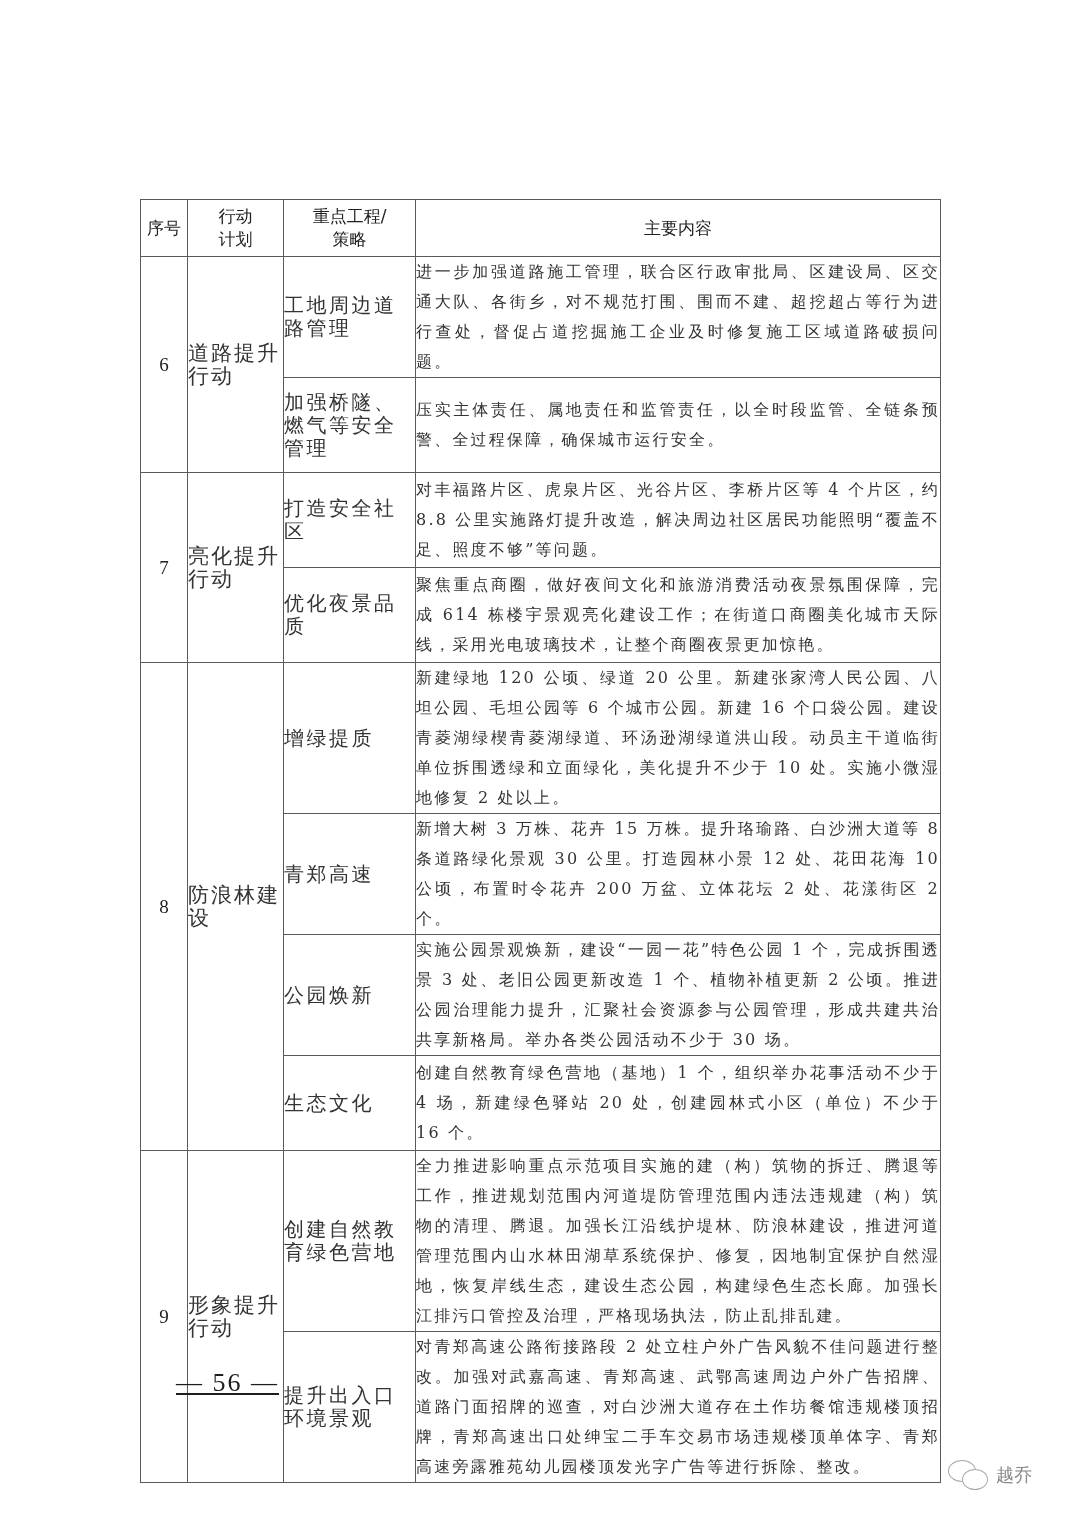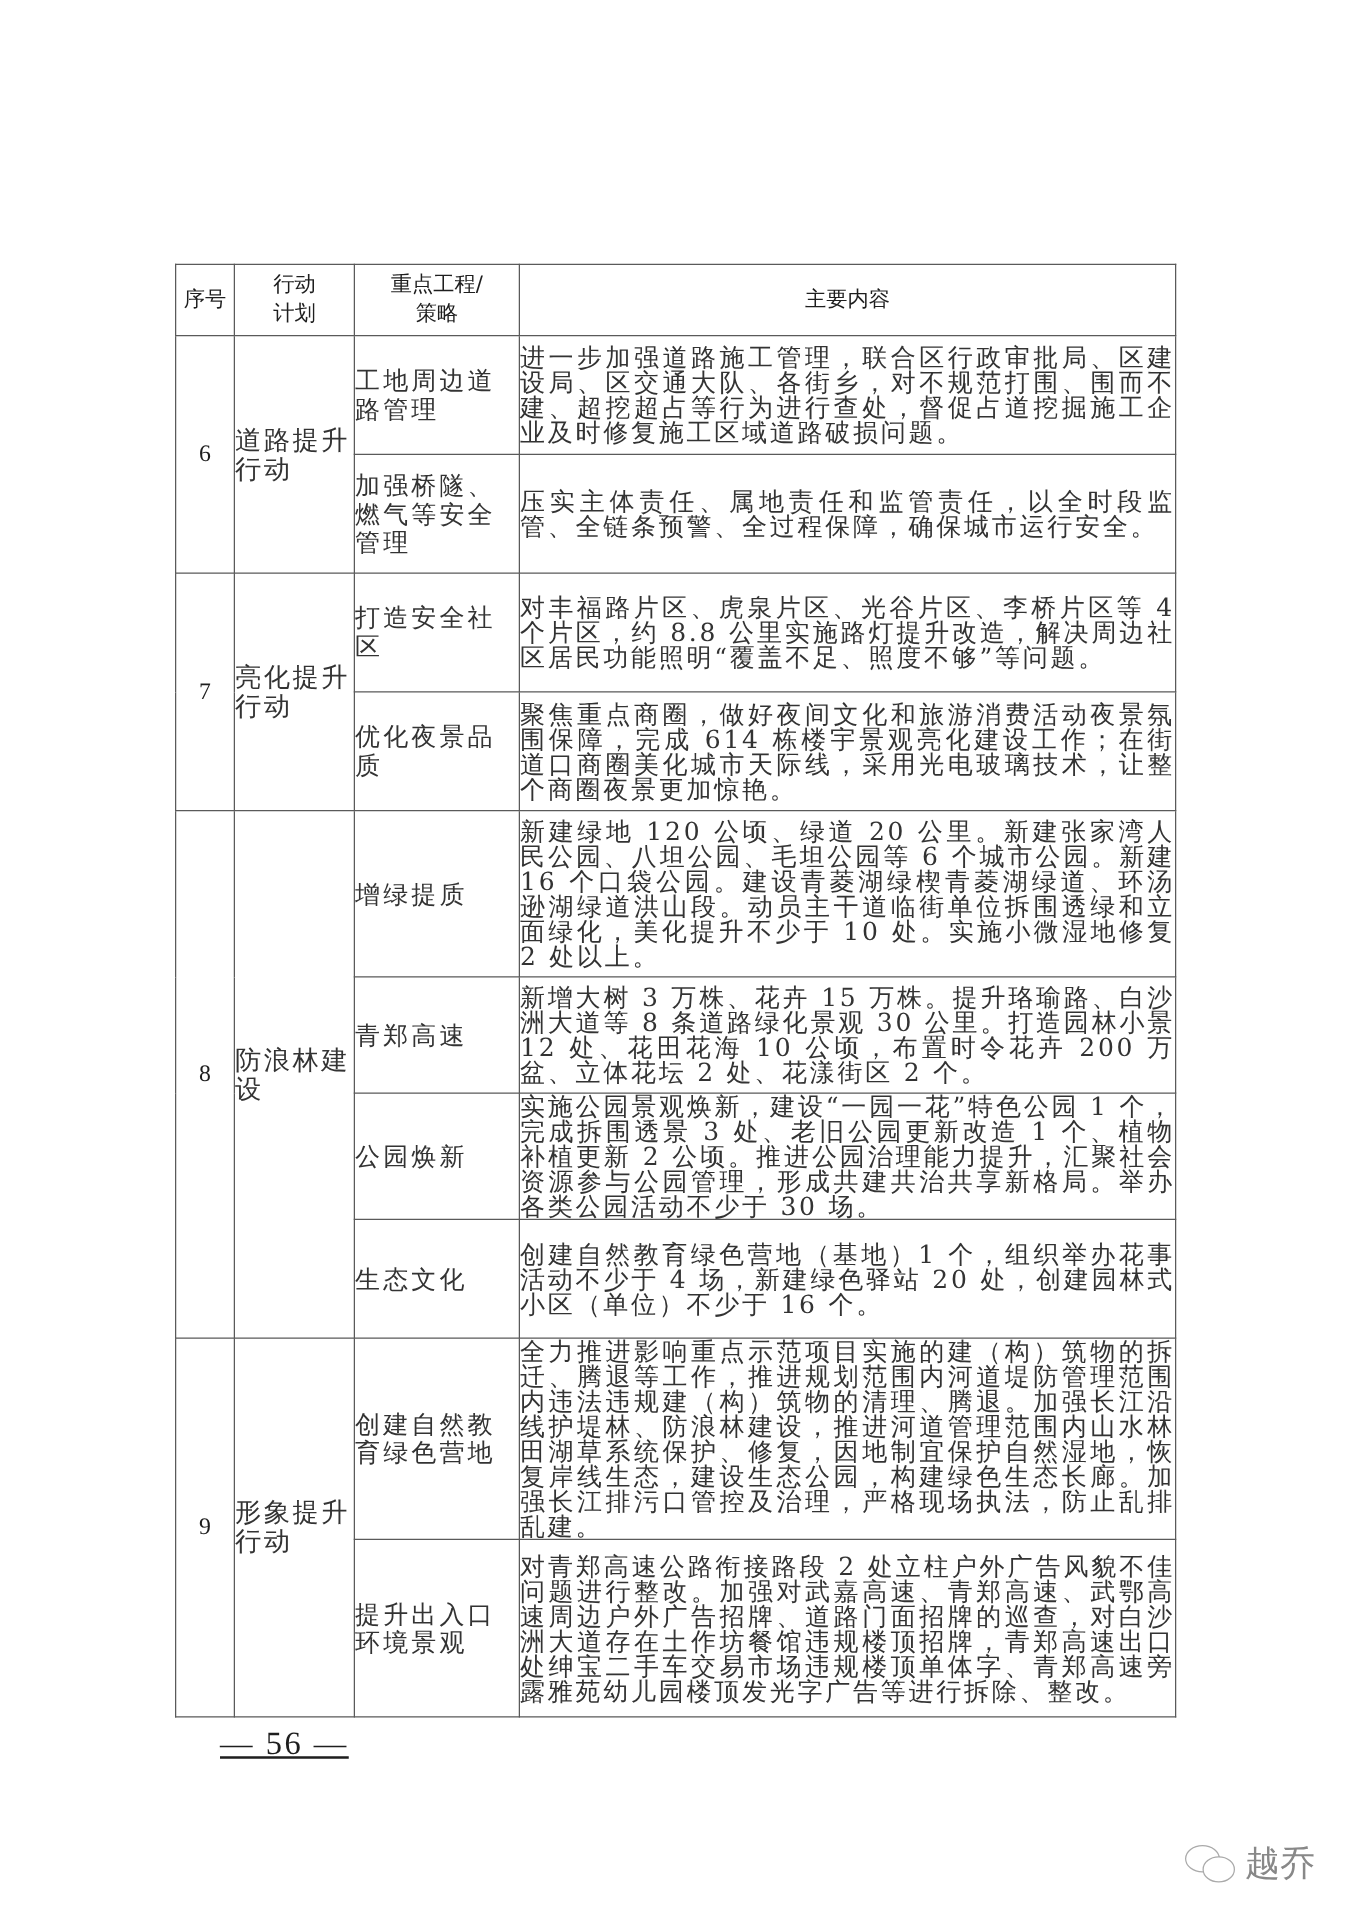--- a/index.html
+++ b/index.html
@@ -1,33 +1,33 @@
 <!DOCTYPE html>
 <html><head>
 <meta charset="utf-8">
 <style>
   html, body { margin: 0; padding: 0; background: #ffffff; }
   body { width: 1080px; height: 1528px; position: relative; overflow: hidden;
          font-family: "DejaVu Serif", "Liberation Serif", serif; color: #2a2a2a; }
-  .page { position: absolute; left: 0; top: 16px; width: 1080px; height: 1428px; }
+  .page { position: absolute; left: 0; top: 4px; width: 1080px; height: 1428px; }
   table.plan { position: absolute; left: 140px; top: 195px; width: 800px;
                border-collapse: collapse; table-layout: fixed; }
   table.plan td, table.plan th { border: 1.5px solid #5a5a5a; padding: 0; vertical-align: middle; }
   table.plan th { font-family: "DejaVu Sans", "Liberation Sans", sans-serif; font-weight: normal;
                   font-size: 17px; line-height: 23px; color: #1e1e1e; text-align: center; height: 56px; }
   col.c-no { width: 47px; } col.c-plan { width: 96px; } col.c-proj { width: 132px; } col.c-content { width: 525px; }
   td.no { text-align: center; font-family: "Liberation Serif", serif; font-size: 19px; color: #1e1e1e; }
   td.plan-name { font-size: 21px; line-height: 23px; padding: 0 6px 0 11px; letter-spacing: 2px; color: #333; }
   td.proj { font-size: 20px; line-height: 23px; padding: 0 6px 0 10px; letter-spacing: 2.5px; color: #333; }
-  td.content { font-size: 20px; line-height: 20px; padding: 4px 8px 4px 11px; text-align: justify;
+  td.content { font-size: 16px; line-height: 30px; padding: 4px 8px 4px 11px; text-align: justify;
                letter-spacing: 2.2px; color: #333; }
   .footer-page { position: absolute; left: 176px; top: 1364px; font-family: "Liberation Serif", serif;
                  font-size: 26px; color: #1e1e1e; letter-spacing: 2px; text-decoration: underline; }
   .watermark { position: absolute; left: 948px; top: 1456px; display: flex; align-items: center; gap: 6px;
-               color: #888; font-family: Liberation Sans, sans-serif; font-size: 28px; }
+               color: #888; font-family: Liberation Sans, sans-serif; font-size: 18px; }
   .wechat { position: relative; width: 42px; height: 30px; }
   .wechat .b1 { position: absolute; left: 0; top: 0; width: 26px; height: 20px; border: 1.5px solid #aaa; border-radius: 50%; background: #fff; }
   .wechat .b2 { position: absolute; left: 14px; top: 9px; width: 24px; height: 19px; border: 1.5px solid #aaa; border-radius: 50%; background: #fff; }
 </style>
 </head>
 <body>
 
 <div class="page">
   <table class="plan">
     <colgroup>

